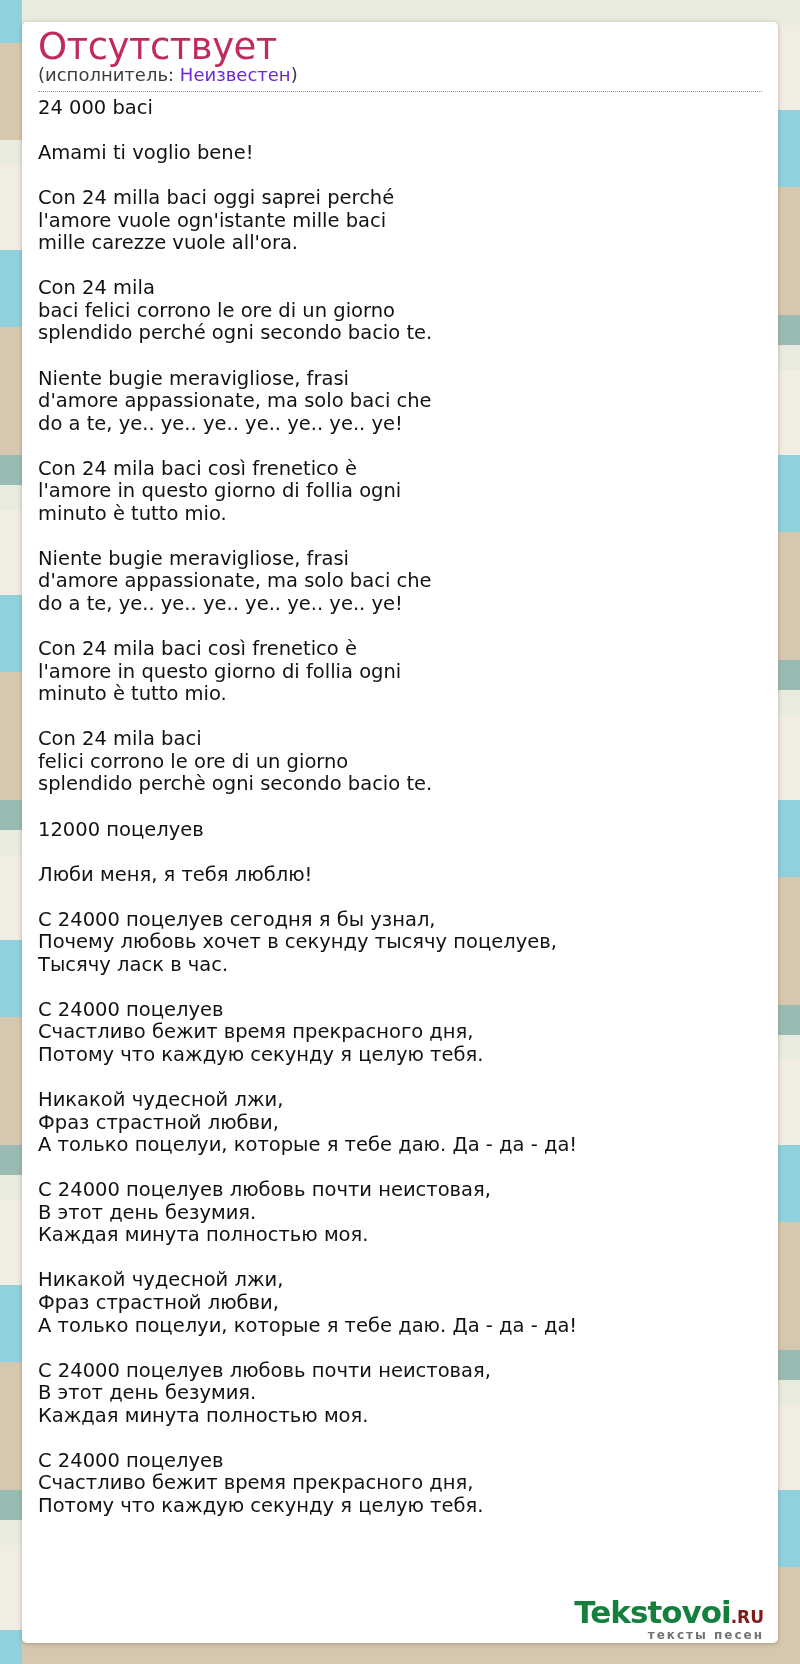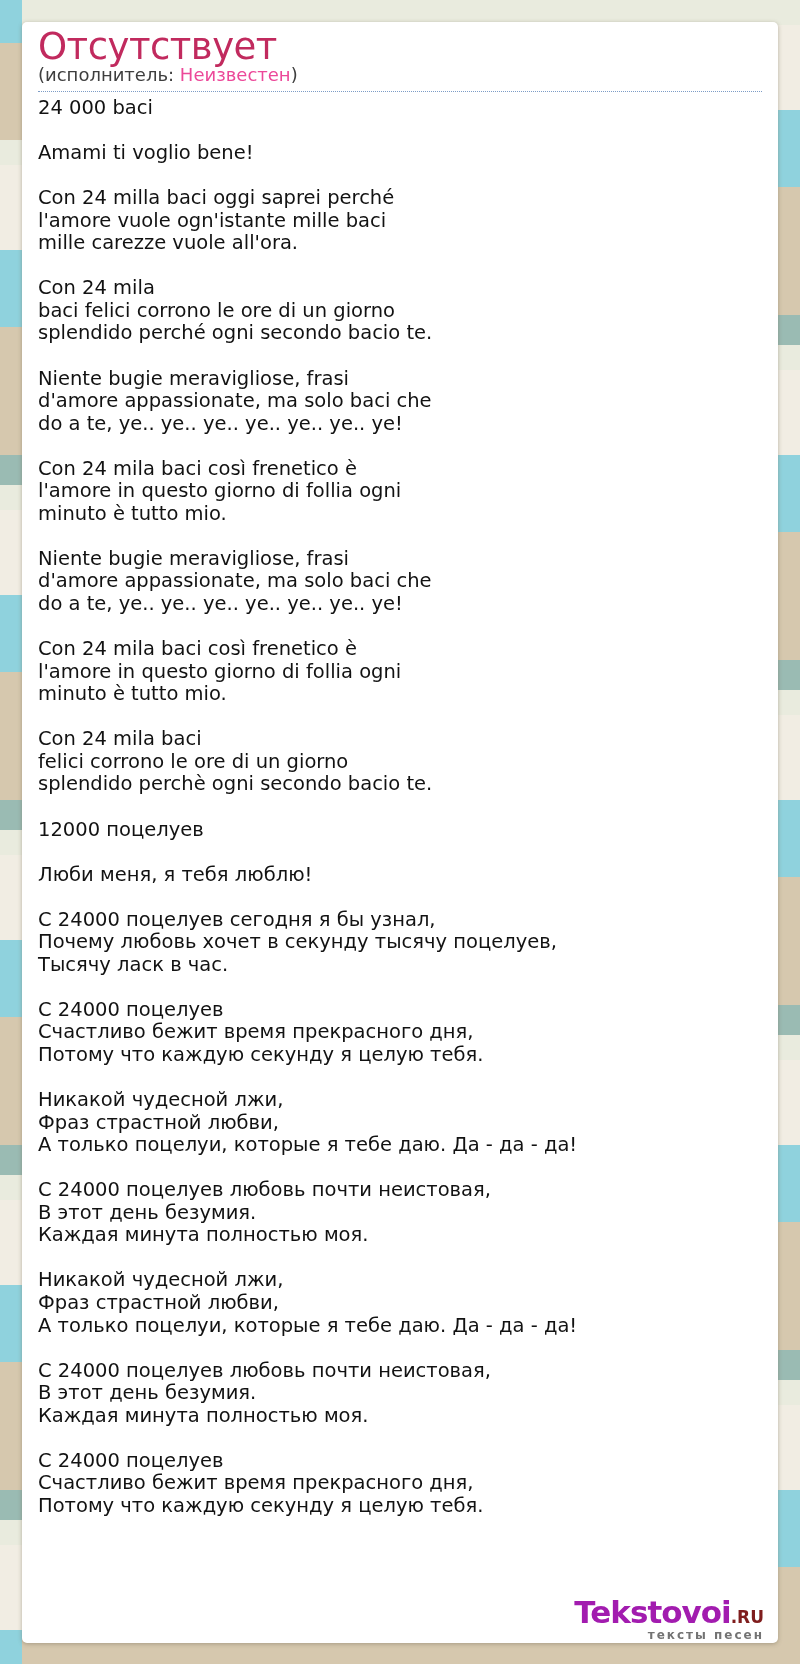--- a/index.html
+++ b/index.html
@@ -55,21 +55,21 @@
   }
   .subtitle {
     margin-top: 2px;
     font-size: 18px;
     line-height: 22px;
     color: #3e3e3e;
     padding-bottom: 5px;
     border-bottom: 1px dotted #7d9cc6;
   }
   .artist-link {
-    color: #ec4899;
+    color: #6d28d9;
     text-decoration: none;
     cursor: pointer;
   }
   .lyrics {
     padding: 5px 16px 0 16px;
     font-size: 19.5px;
     line-height: 22.55px;
     color: #121212;
   }
   .stanza {
@@ -82,21 +82,21 @@
     position: absolute;
     right: 14px;
     bottom: 2px;
     text-align: right;
     cursor: pointer;
     line-height: 1;
   }
   .logo-main {
     font-size: 31px;
     font-weight: bold;
-    color: #a21caf;
+    color: #15803d;
     letter-spacing: -1px;
   }
   .logo-ru {
     font-size: 17px;
     font-weight: bold;
     color: #7f1d1d;
     letter-spacing: 0;
   }
   .logo-tag {
     margin-top: 1px;

